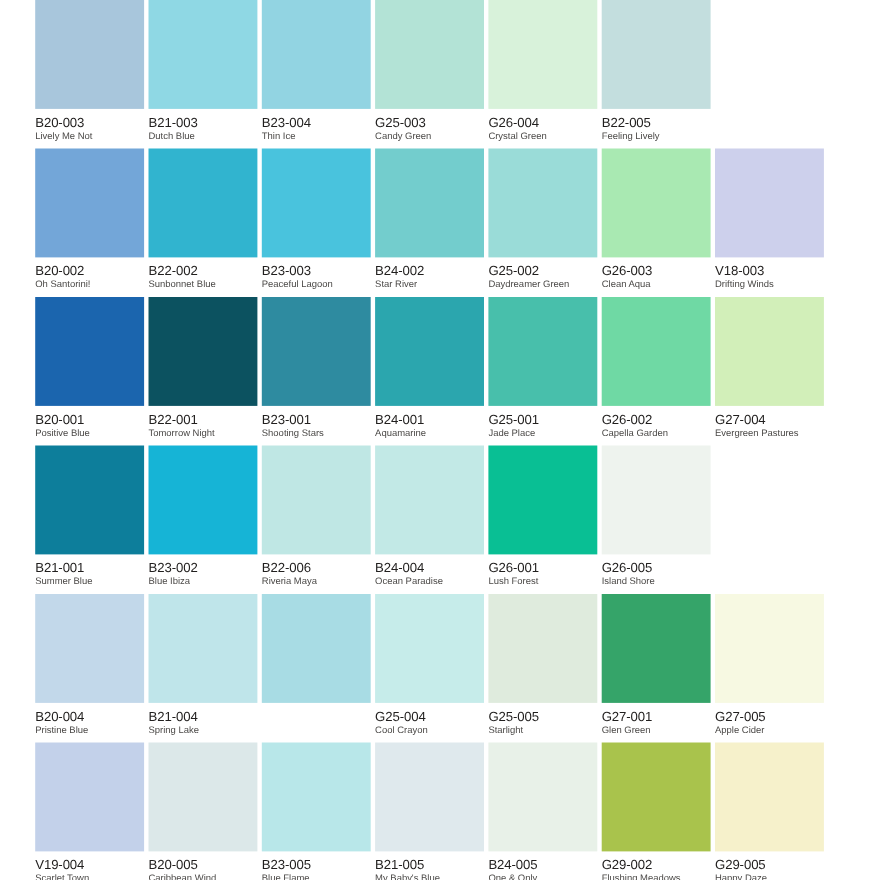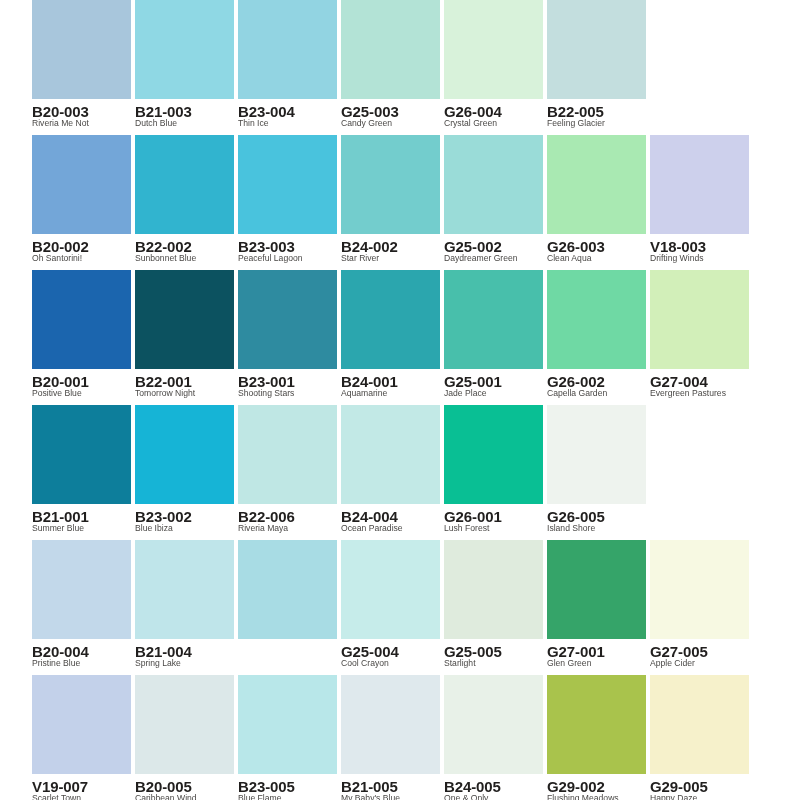--- a/index.html
+++ b/index.html
@@ -49,22 +49,22 @@
     flex: 0 0 99px;
     display: block;
   }
 
   .swatch-caption {
     padding-top: 7px;
     width: 104px;
   }
 
   .swatch-code {
-    font-size: 15px;
-    font-weight: bold;
+    font-size: 12px;
+    font-weight: normal;
     color: #211f1e;
     letter-spacing: -0.1px;
     line-height: 11px;
     white-space: nowrap;
   }
 
   .swatch-title {
     font-size: 8.6px;
     font-weight: normal;
     color: #4a4846;
@@ -81,21 +81,21 @@
 </head>
 <body>
 
 <div id="swatch-chart">
 
 <div class="swatch-row">
       <div class="swatch-cell">
         <div class="swatch-chip" style="background-color: rgb(168, 198, 220);"></div>
         <div class="swatch-caption">
           <div class="swatch-code">B20-003</div>
-          <div class="swatch-title">Riveria Me Not</div>
+          <div class="swatch-title">Lively Me Not</div>
         </div>
       </div>
       <div class="swatch-cell">
         <div class="swatch-chip" style="background-color: rgb(143, 216, 228);"></div>
         <div class="swatch-caption">
           <div class="swatch-code">B21-003</div>
           <div class="swatch-title">Dutch Blue</div>
         </div>
       </div>
       <div class="swatch-cell">
@@ -116,21 +116,21 @@
         <div class="swatch-chip" style="background-color: rgb(216, 242, 218);"></div>
         <div class="swatch-caption">
           <div class="swatch-code">G26-004</div>
           <div class="swatch-title">Crystal Green</div>
         </div>
       </div>
       <div class="swatch-cell">
         <div class="swatch-chip" style="background-color: rgb(195, 222, 222);"></div>
         <div class="swatch-caption">
           <div class="swatch-code">B22-005</div>
-          <div class="swatch-title">Feeling Glacier</div>
+          <div class="swatch-title">Feeling Lively</div>
         </div>
       </div>
     </div>
     <div class="swatch-row">
       <div class="swatch-cell">
         <div class="swatch-chip" style="background-color: rgb(115, 166, 216);"></div>
         <div class="swatch-caption">
           <div class="swatch-code">B20-002</div>
           <div class="swatch-title">Oh Santorini!</div>
         </div>
@@ -317,21 +317,21 @@
         <div class="swatch-caption">
           <div class="swatch-code">G27-005</div>
           <div class="swatch-title">Apple Cider</div>
         </div>
       </div>
     </div>
     <div class="swatch-row">
       <div class="swatch-cell">
         <div class="swatch-chip" style="background-color: rgb(195, 209, 234);"></div>
         <div class="swatch-caption">
-          <div class="swatch-code">V19-007</div>
+          <div class="swatch-code">V19-004</div>
           <div class="swatch-title">Scarlet Town</div>
         </div>
       </div>
       <div class="swatch-cell">
         <div class="swatch-chip" style="background-color: rgb(220, 232, 233);"></div>
         <div class="swatch-caption">
           <div class="swatch-code">B20-005</div>
           <div class="swatch-title">Caribbean Wind</div>
         </div>
       </div>

